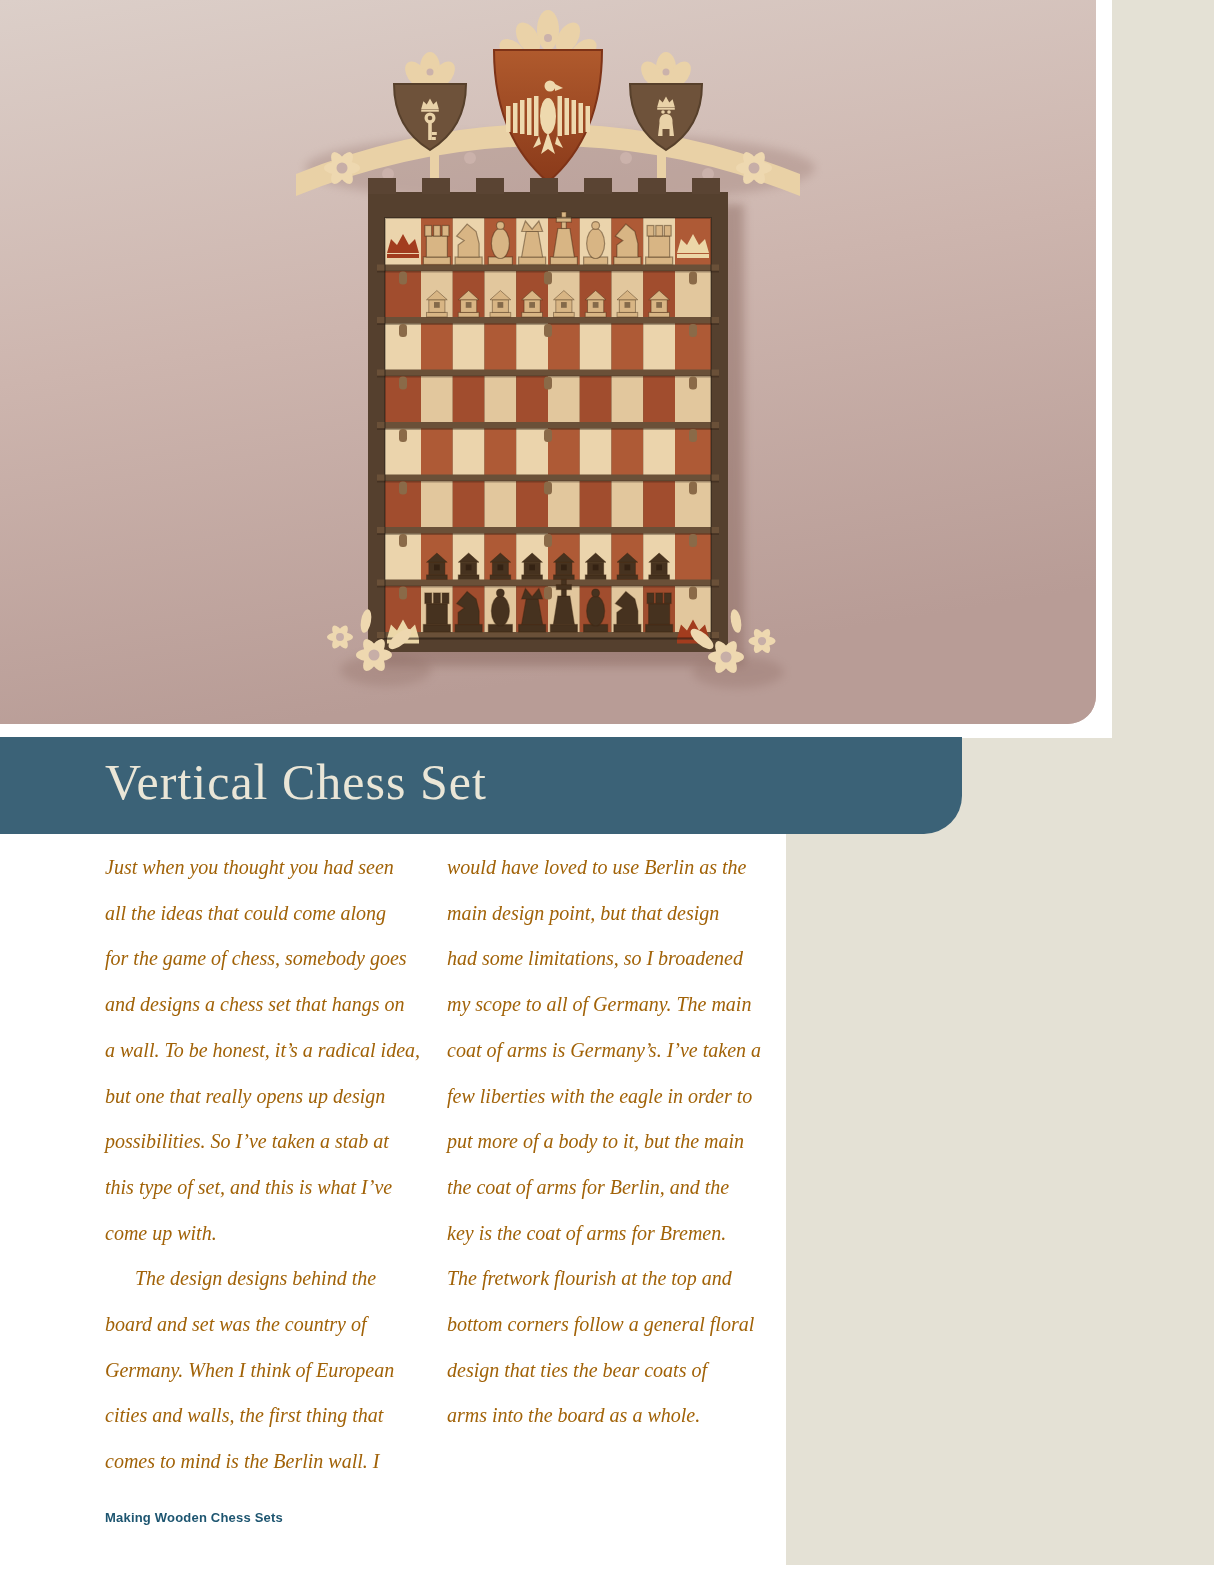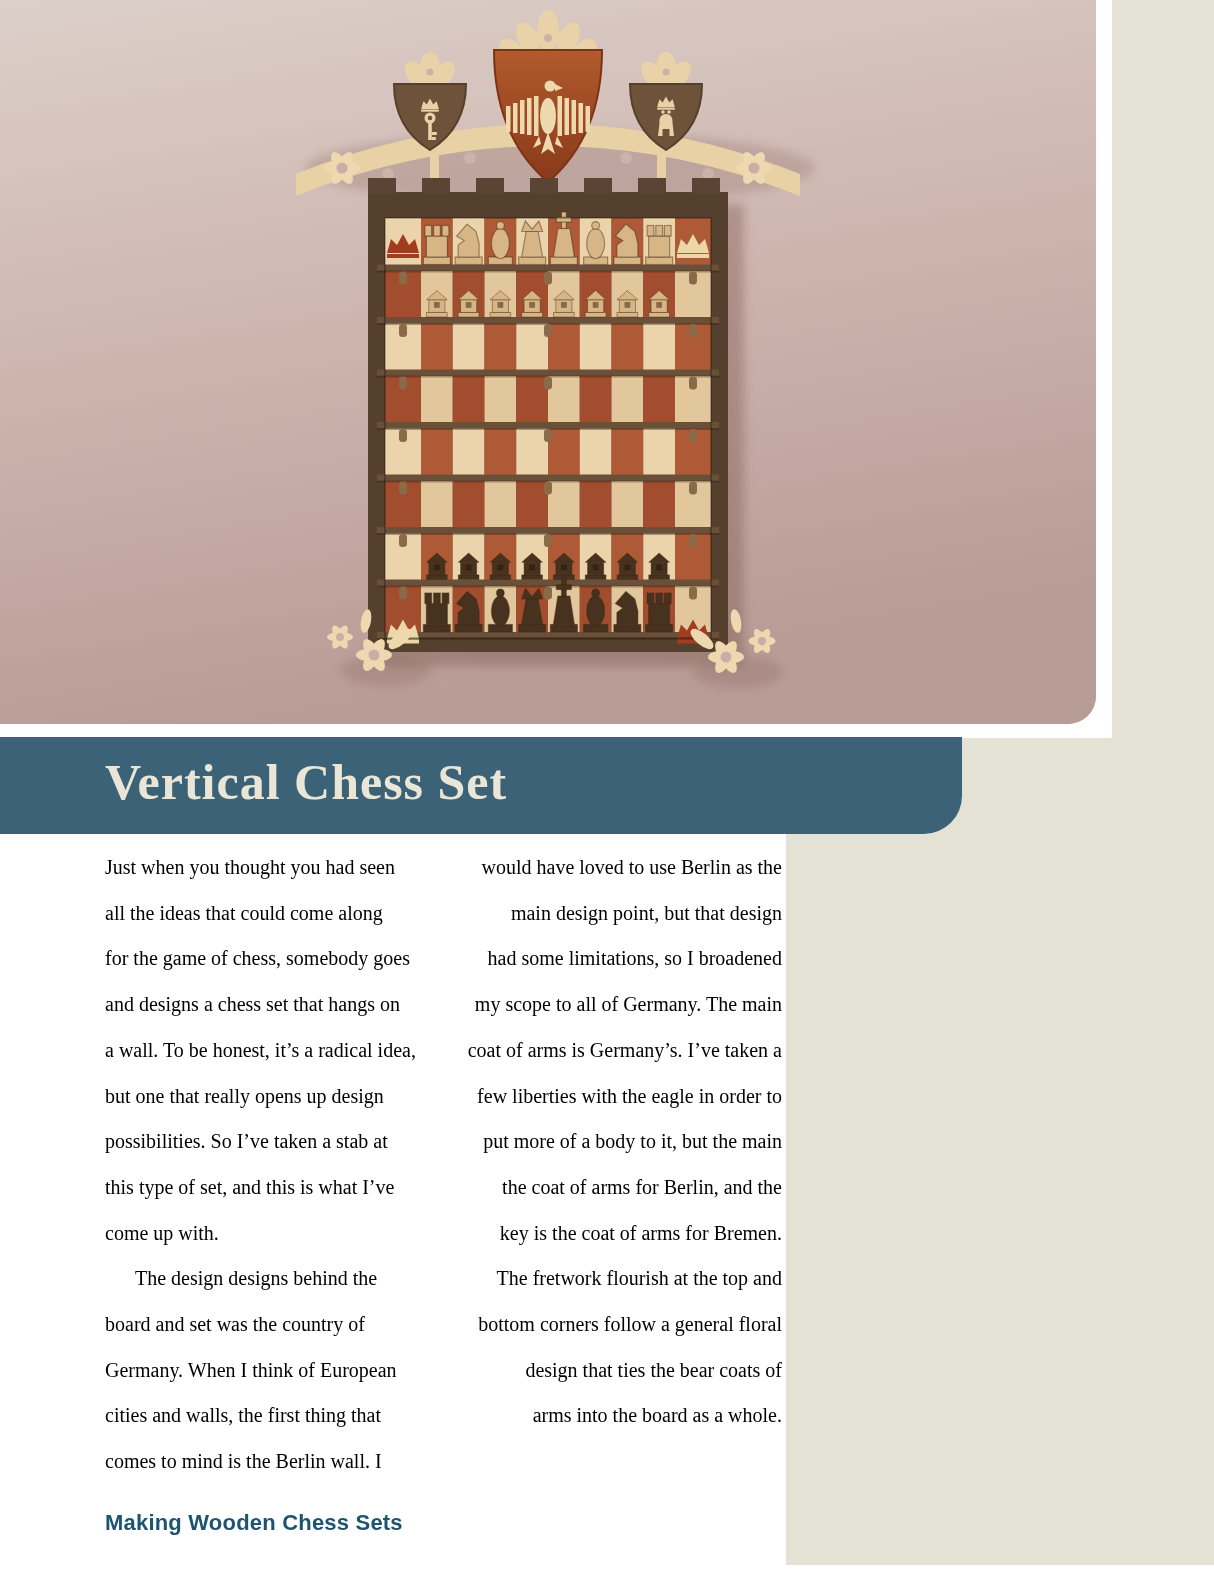--- a/index.html
+++ b/index.html
@@ -7,29 +7,29 @@
         font-family:"Liberation Serif", serif;}
   .beige{position:absolute;background:#e4e1d5;}
   .sidebar-right{left:1112px;top:0;width:102px;height:1565px;}
   .beige-block{left:786px;top:738px;width:428px;height:827px;}
   .photo-wrap{position:absolute;left:0;top:0;width:1096px;height:724px;margin:0;
               border-right:8px solid #ffffff;border-bottom:8px solid #ffffff;
               border-bottom-right-radius:36px;overflow:hidden;background:#cbb2ab;}
   .photo-wrap svg{display:block;}
   .banner{position:absolute;left:0;top:737px;width:962px;height:97px;background:#3b6277;
           border-bottom-right-radius:38px;display:flex;align-items:center;}
-  .banner-title{margin:0 0 8px 105px;font-size:50px;font-weight:bold;color:#eae6d7;
+  .banner-title{margin:0 0 8px 105px;font-size:50px;font-weight:normal;color:#eae6d7;
                 font-family:"Liberation Serif", serif;letter-spacing:1px;}
   .col{position:absolute;top:845px;width:335px;font-size:20px;line-height:45.7px;
-       color:#000000;}
+       color:#a16207;font-style:italic;}
   .col1{left:105px;}
-  .col2{left:447px;text-align:right;}
+  .col2{left:447px;}
   .line{white-space:pre;}
   .footer{position:absolute;left:105px;top:1510px;font-family:"Liberation Sans", sans-serif;
-          font-weight:bold;font-size:22px;color:#1d5570;letter-spacing:0.2px;}
+          font-weight:bold;font-size:13px;color:#1d5570;letter-spacing:0.2px;}
 </style>
 </head>
 <body>
 
 <div class="page">
 
   <div class="beige sidebar-right"></div>
   <div class="beige beige-block"></div>
 
   <figure class="photo-wrap">

